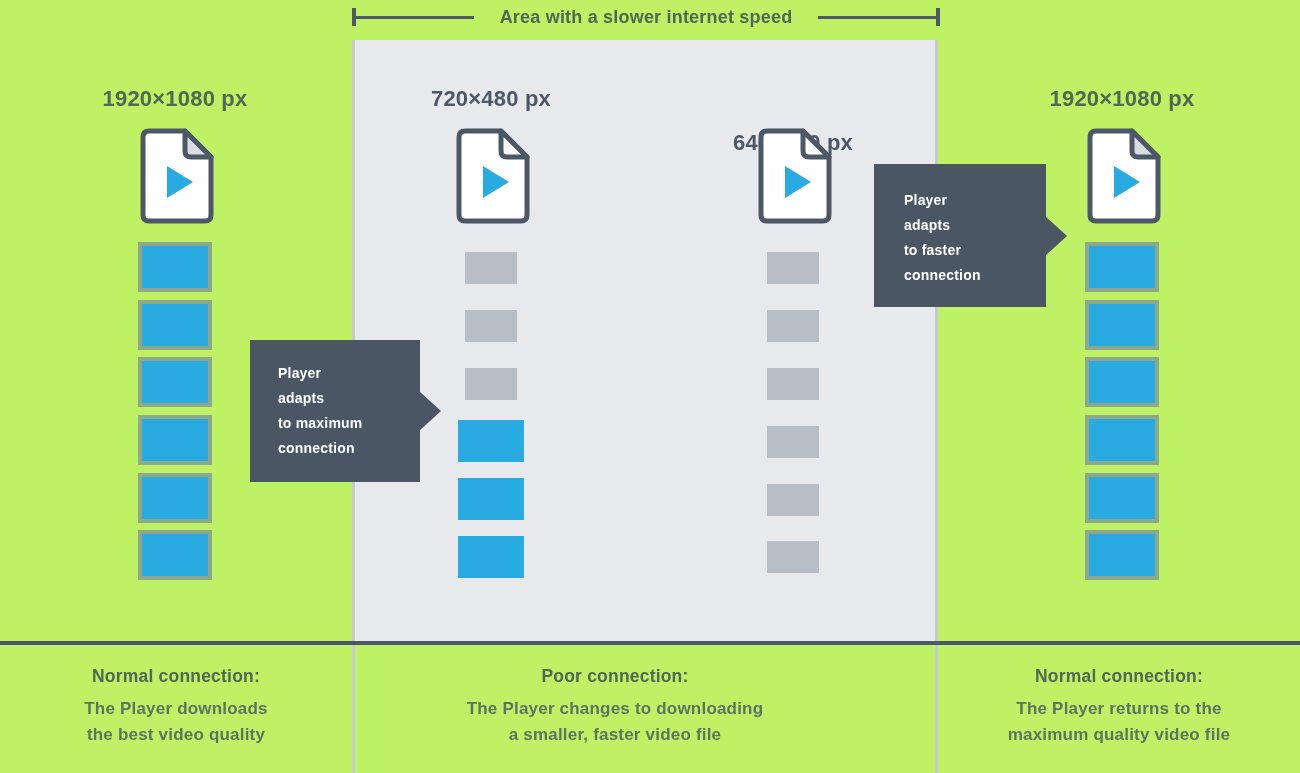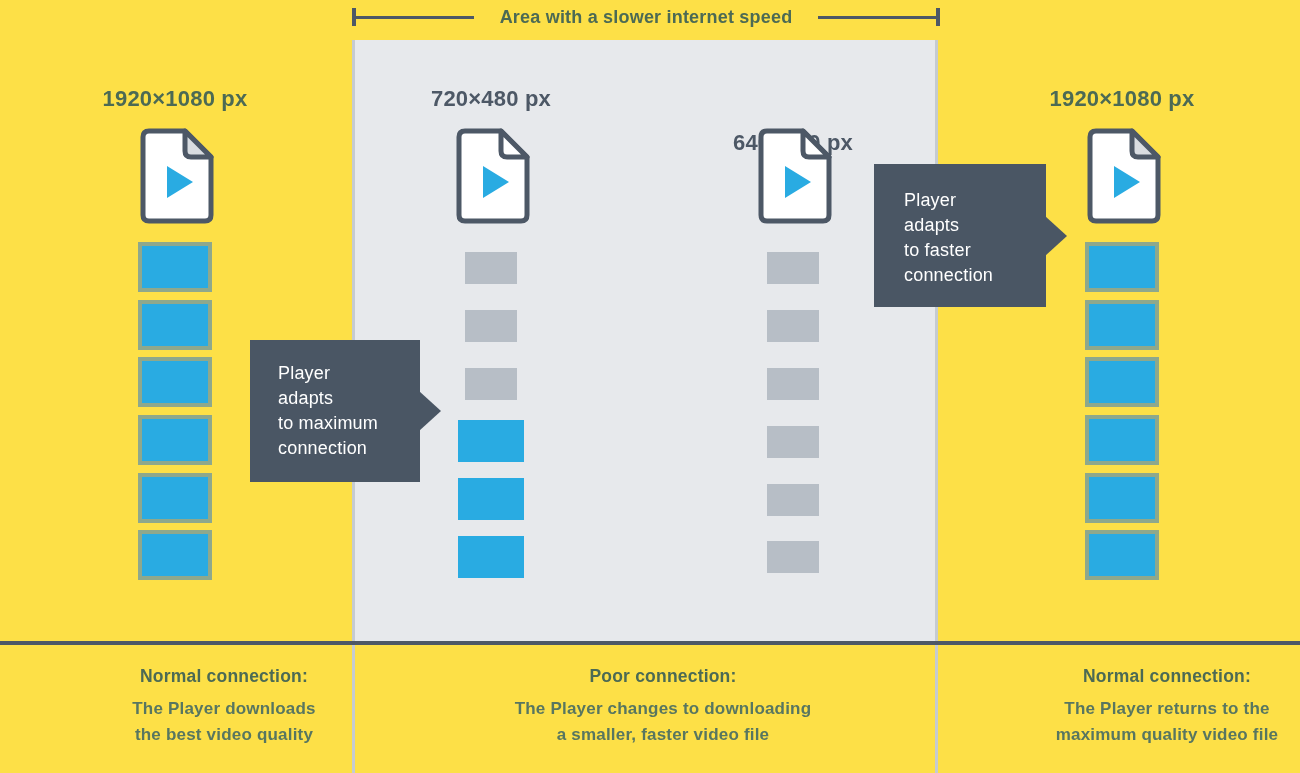--- a/index.html
+++ b/index.html
@@ -1,17 +1,17 @@
 <!DOCTYPE html>
 <html style="--accent-blue: #29abe2; --segment-gray: #b7bec6; --panel-bg: #e7e9ec; --slate: #4d5866; --tooltip-bg: #4a5664; --frame-sage: #8ea88c; --outer-text: #587660; --outer-text-strong: #4c6a54; --divider-gray: #c5cbd1; --icon-fold: #d9dde1;"><head>
 <meta charset="utf-8">
 <style>
   html,body{margin:0;padding:0;background:#ffffff;}
   .canvas{
-    position:relative;width:1300px;height:773px;overflow:hidden;background:#fde047;
+    position:relative;width:1300px;height:773px;overflow:hidden;background:#bef264;
     font-family:"Liberation Sans", sans-serif;
   }
   
   .measure{position:absolute;left:352px;top:5px;width:588px;height:24px;
     display:flex;align-items:center;z-index:3;}
   .mcap{width:4px;height:18px;background:var(--slate);flex:0 0 auto;}
   .mline{height:3px;background:var(--slate);flex:1 1 auto;}
   .mlabel{flex:0 0 auto;padding:0 26px;font-size:18px;font-weight:bold;
     color:var(--outer-text-strong);white-space:nowrap;letter-spacing:.2px;}
   
@@ -26,34 +26,34 @@
   
   .file-icon{position:absolute;top:128px;width:78px;height:96px;z-index:2;}
   
   .seghost{position:absolute;inset:0;z-index:2;pointer-events:none;}
   .seg{position:absolute;box-sizing:content-box;}
   .seg.blue{background:var(--accent-blue);}
   .seg.gray{background:var(--segment-gray);}
   .seg.framed{border:4px solid var(--frame-sage);}
   
   .tooltip{position:absolute;background:var(--tooltip-bg);color:#ffffff;
-    font-size:18px;font-weight:normal;line-height:25px;z-index:5;
+    font-size:14px;font-weight:bold;line-height:25px;z-index:5;
     box-sizing:border-box;letter-spacing:.2px;}
   .tooltip::after{content:"";position:absolute;right:-21px;top:50%;margin-top:-20px;
     border-top:20px solid transparent;border-bottom:20px solid transparent;
     border-left:22px solid var(--tooltip-bg);}
   .tooltip.slower{left:250px;top:340px;width:170px;height:142px;padding:21px 0 0 28px;}
   .tooltip.faster{left:874px;top:164px;width:172px;height:143px;padding:24px 0 0 30px;}
   
   .rule{position:absolute;left:0;top:641px;width:1300px;height:4px;background:var(--slate);z-index:2;}
   .vdiv{position:absolute;top:645px;width:3px;height:128px;background:var(--divider-gray);z-index:2;}
   .vdiv.left{left:352px;}
   .vdiv.right{left:935px;}
   
-  .zone{position:absolute;top:666px;text-align:center;z-index:2;letter-spacing:.2px;padding-left:48px;}
+  .zone{position:absolute;top:666px;text-align:center;z-index:2;letter-spacing:.2px;}
   .zone-title{font-size:17.5px;font-weight:bold;color:var(--outer-text-strong);margin-bottom:9px;}
   .zone-desc{font-size:17px;color:var(--outer-text);line-height:26px;font-weight:bold;}
   .zone.z1{left:0;width:352px;}
   .zone.z2{left:352px;width:526px;}
   .zone.z3{left:938px;width:362px;}
 </style>
 </head>
 <body>
 
 <div class="canvas">

